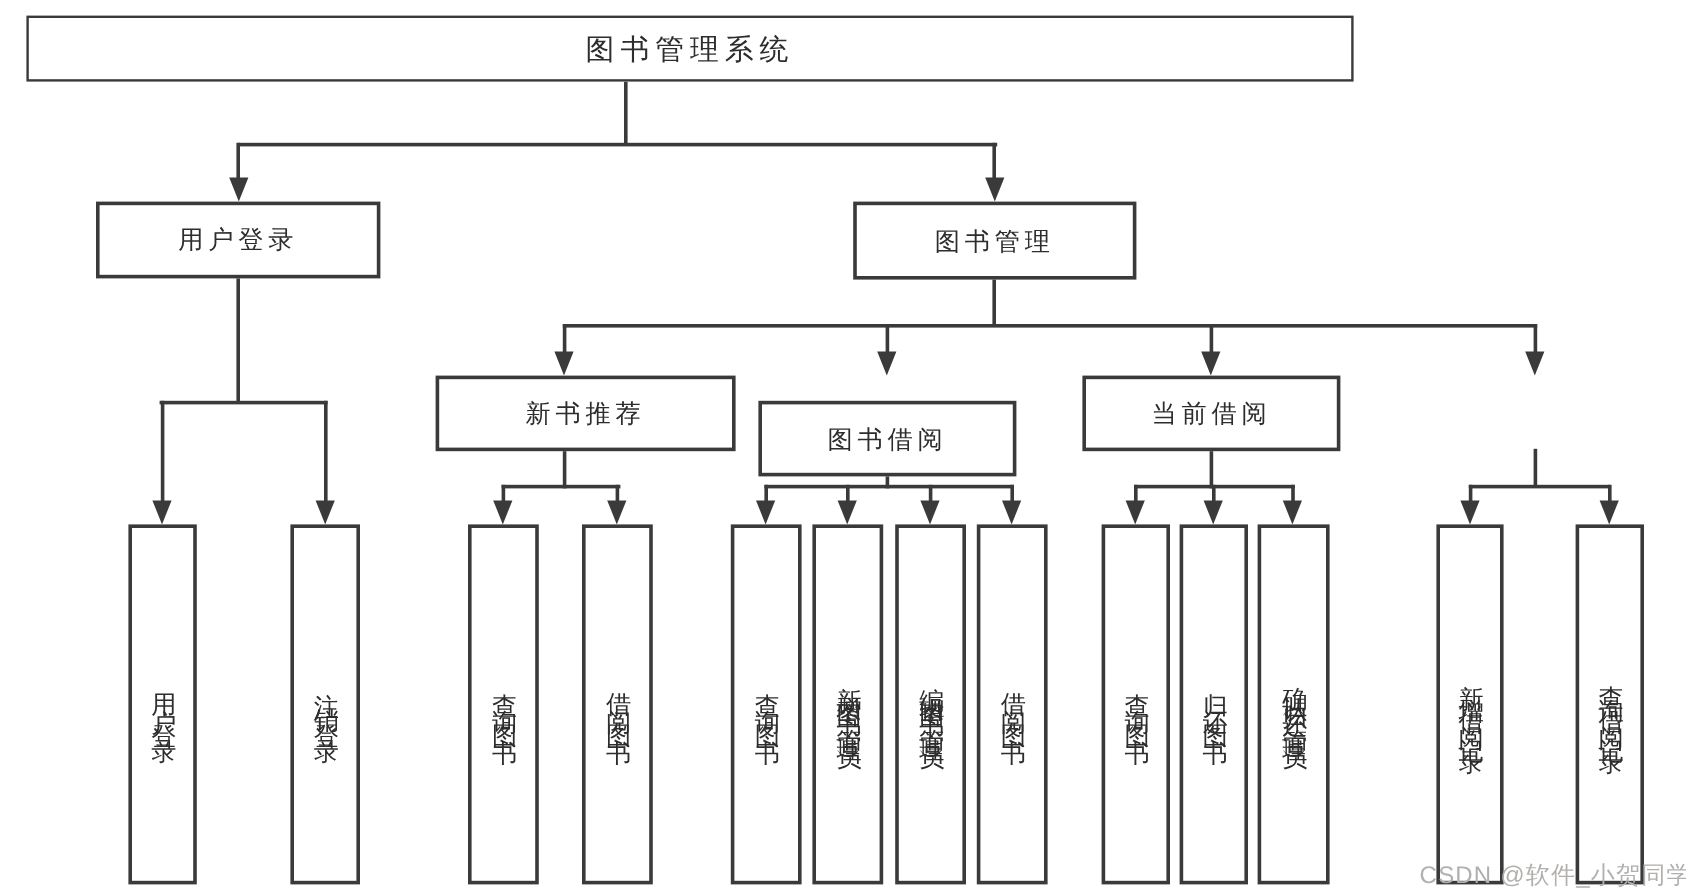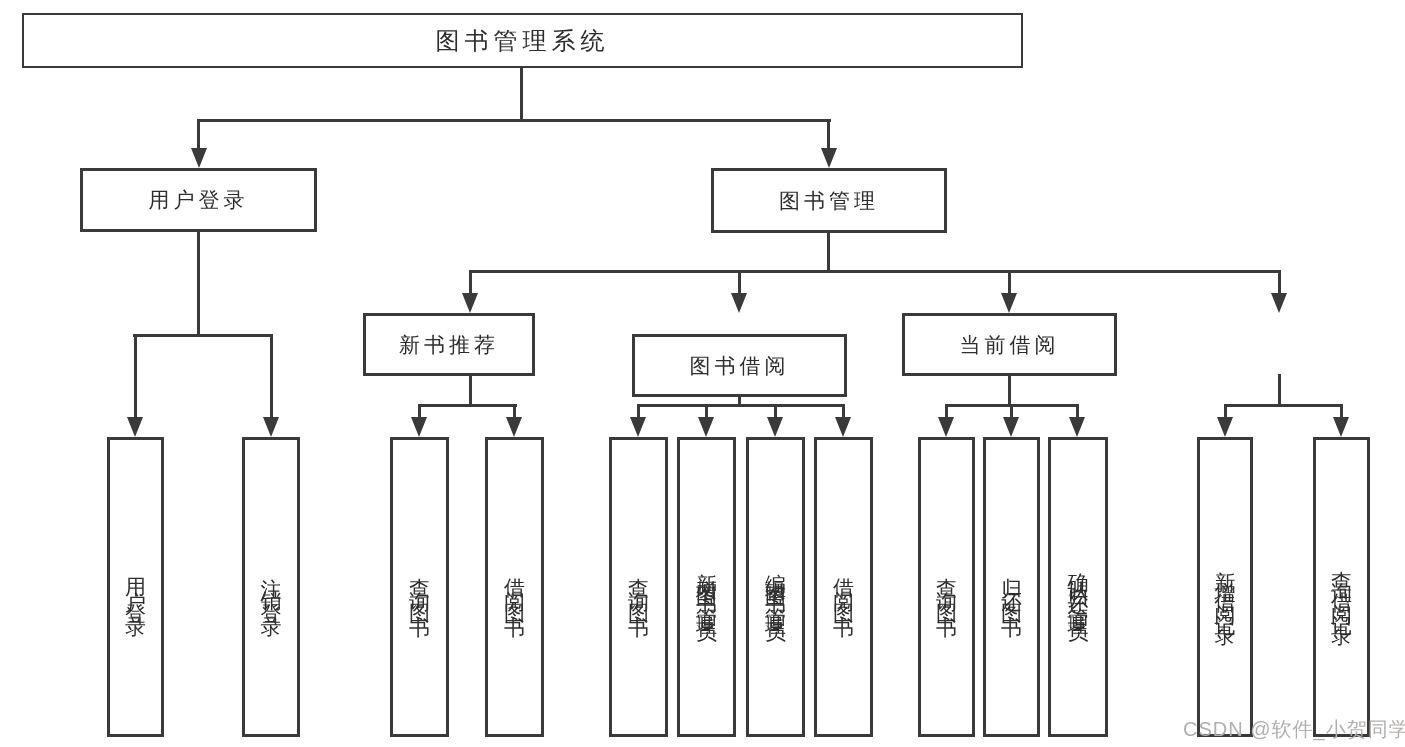--- a/index.html
+++ b/index.html
@@ -108,33 +108,33 @@
   <div class="vline" style="left:1076px;top:404px;height:15px;"></div>
   <div class="arrowhead" style="left:1069px;top:417px;"></div>
 
   <div class="vline" style="left:1278px;top:374px;height:32px;"></div>
   <div class="hline" style="left:1224px;top:404px;width:118px;"></div>
   <div class="vline" style="left:1224px;top:404px;height:15px;"></div>
   <div class="arrowhead" style="left:1217px;top:417px;"></div>
   <div class="vline" style="left:1340px;top:404px;height:15px;"></div>
   <div class="arrowhead" style="left:1333px;top:417px;"></div>
 
-  <div class="box" style="left:22px;top:13px;width:1001px;height:55px;border-width:2px;">
+  <div class="box" style="left:22px;top:13px;width:1106px;height:55px;border-width:2px;">
     <span class="root-label">图书管理系统</span>
   </div>
 
   <div class="box" style="left:80px;top:168px;width:237px;height:64px;">
     <span class="hlabel">用户登录</span>
   </div>
 
   <div class="box" style="left:711px;top:168px;width:236px;height:65px;">
     <span class="hlabel">图书管理</span>
   </div>
 
-  <div class="box" style="left:363px;top:313px;width:172px;height:63px;">
+  <div class="box" style="left:363px;top:313px;width:250px;height:63px;">
     <span class="hlabel">新书推荐</span>
   </div>
 
   <div class="box" style="left:632px;top:313px;width:215px;height:63px;margin-top:21px;">
     <span class="hlabel">图书借阅</span>
   </div>
 
   <div class="box" style="left:902px;top:313px;width:215px;height:63px;">
     <span class="hlabel">当前借阅</span>
   </div>

